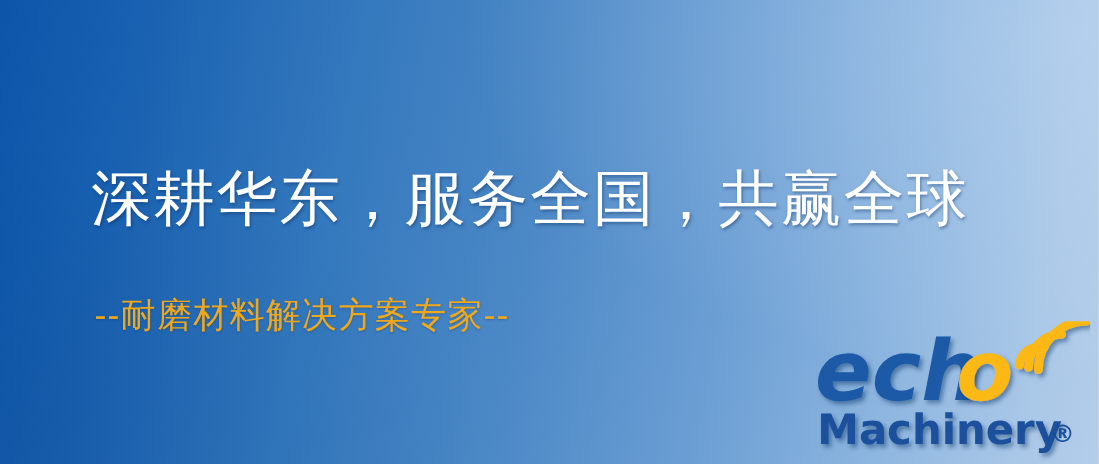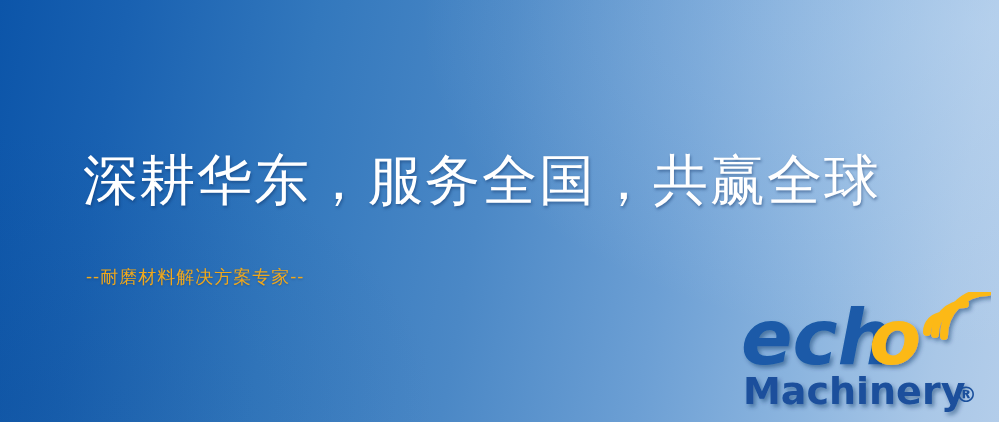--- a/index.html
+++ b/index.html
@@ -50,21 +50,21 @@
     white-space: nowrap;
     text-shadow: 1px 2px 3px rgba(10,45,95,0.45);
     z-index: 3;
   }
 
   .subhead {
     position: absolute;
     left: 86px;
     top: 265px;
     font-family: "DejaVu Serif", "Liberation Serif", serif;
-    font-size: 18px;
+    font-size: 32px;
     letter-spacing: 1px;
     color: #efa81c;
     white-space: nowrap;
     text-shadow: 0 1px 2px rgba(12,50,105,0.35);
     z-index: 3;
   }
 
   
   .logo {
     position: absolute;

